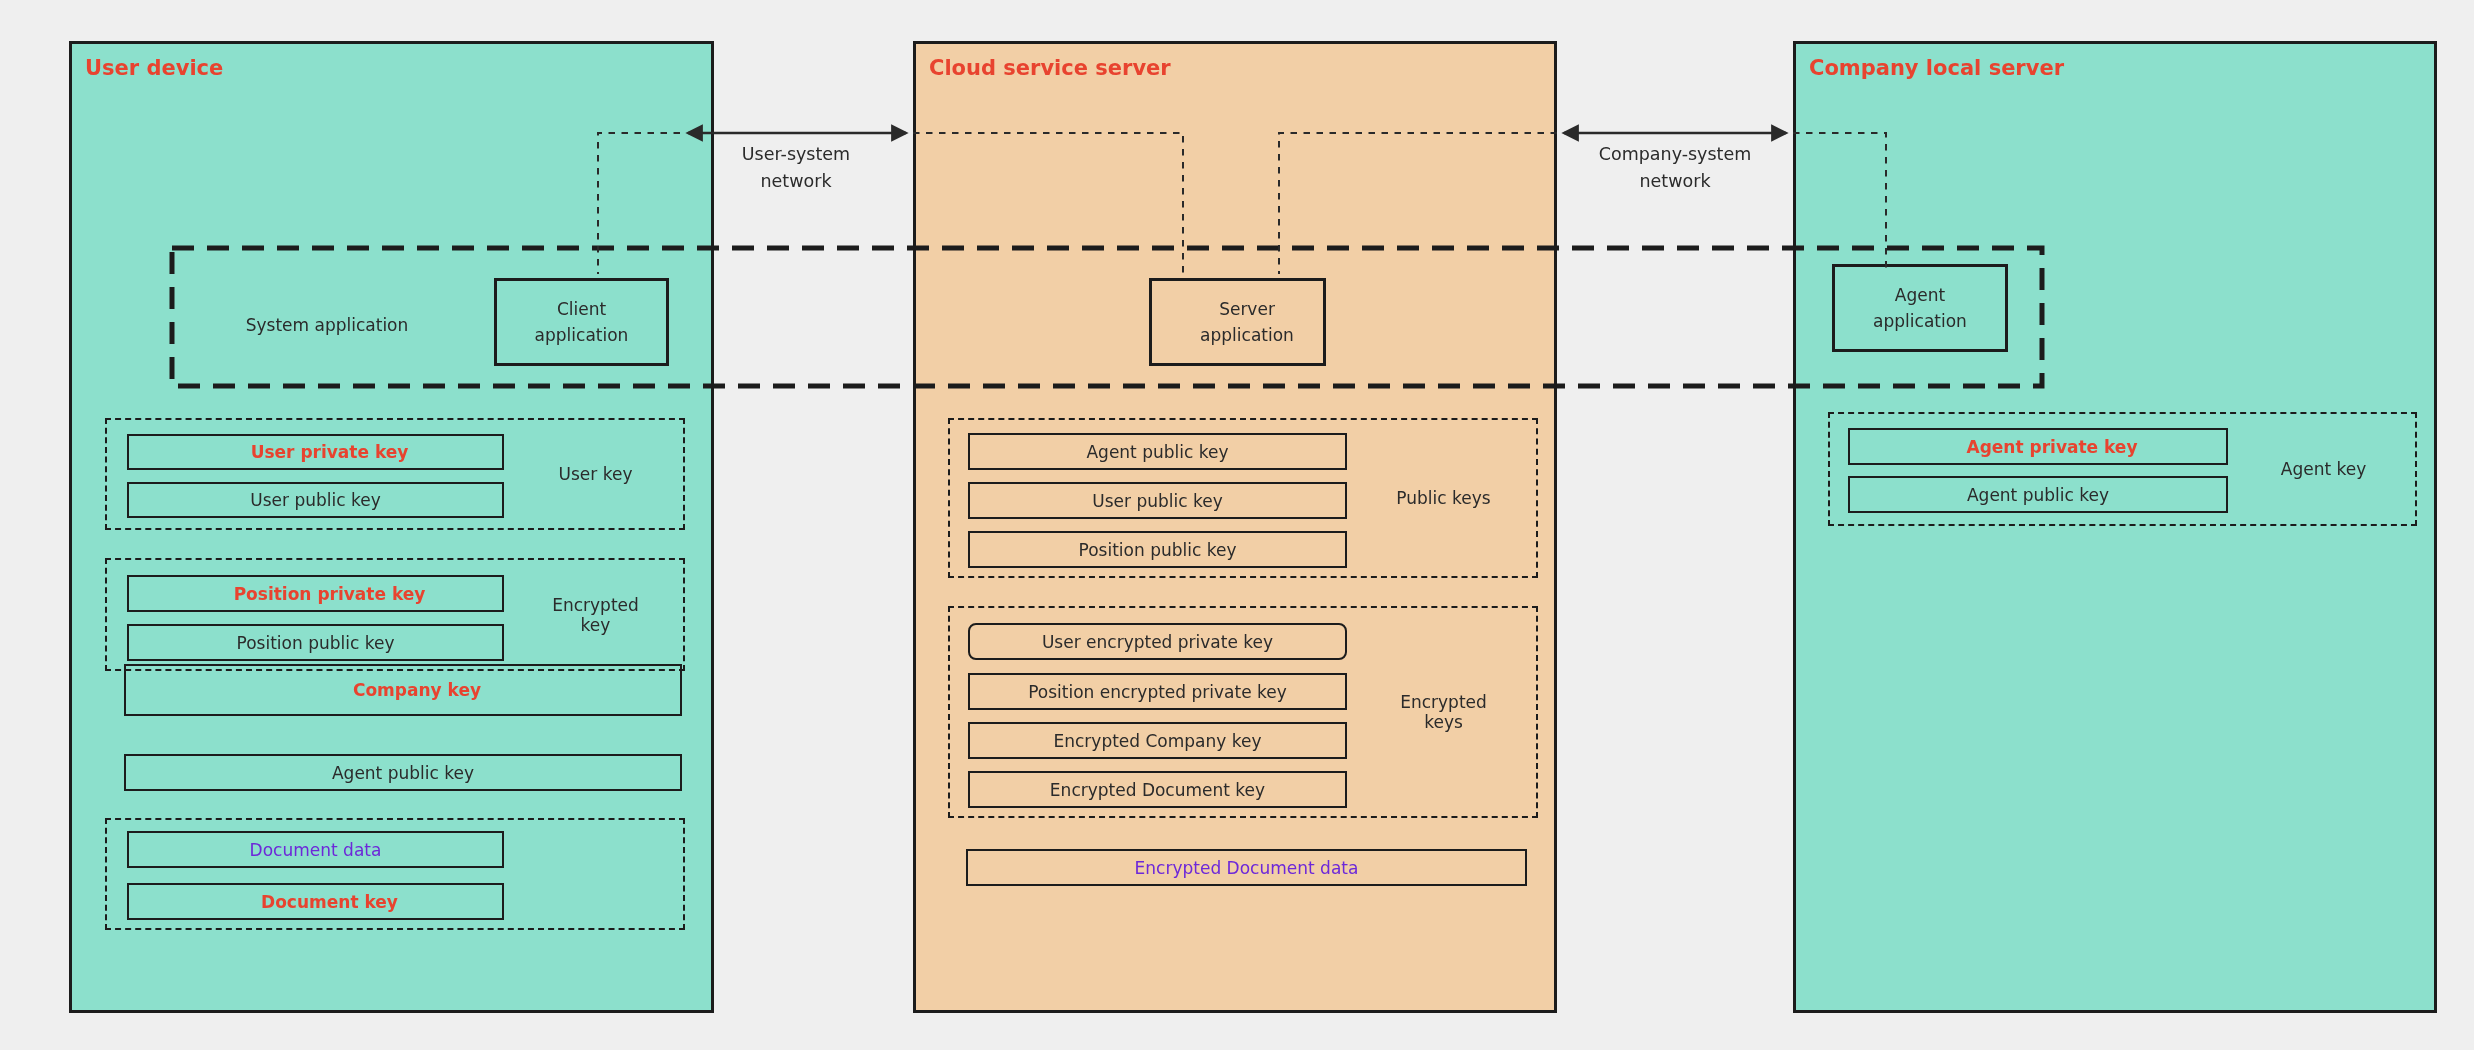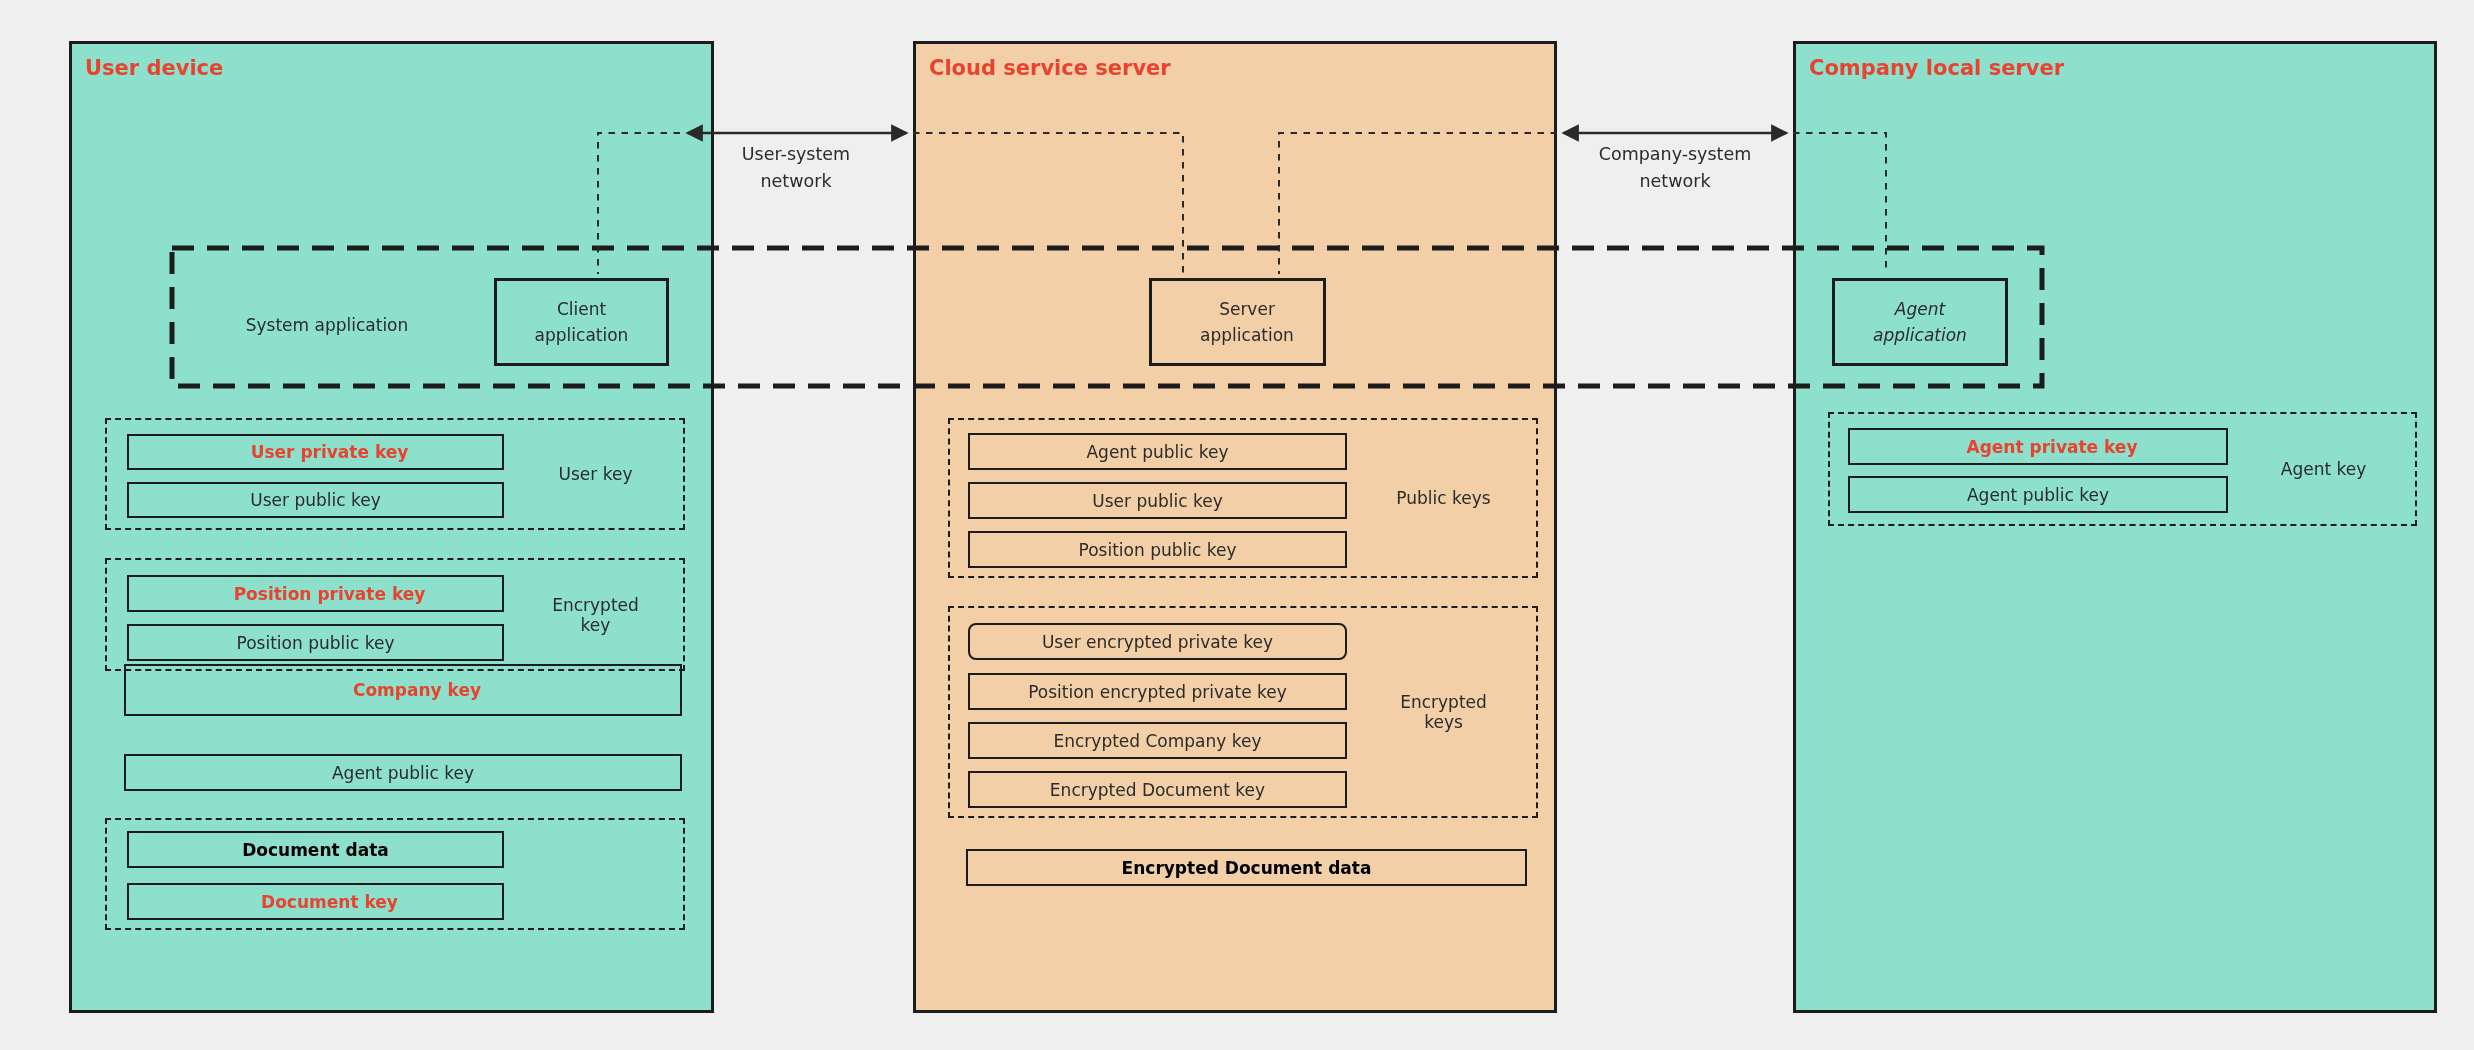--- a/index.html
+++ b/index.html
@@ -50,21 +50,21 @@
     position: absolute;
     top: 0; height: 100%;
     display: flex;
     align-items: center;
     justify-content: center;
     text-align: center;
     font-size: 17px;
   }
   .group-label span { display: inline-block; }
   .red-bold  { color: #e8432f; font-weight: bold; padding-left: 28px; }
-  .dark-bold { color: #000000; font-weight: bold; }
+  .dark-bold { color: #6d28d9; font-weight: normal; }
   .app-box {
     background: transparent;
     line-height: 26px;
   }
   .app-box span { display: inline-block; width: 112px; }
   .free-label {
     position: absolute;
     font-size: 17px;
     text-align: center;
     line-height: 26px;
@@ -149,21 +149,21 @@
         <span style="width:110px;">Encrypted keys</span>
       </div>
     </div>
 
     <div class="abs node thin dark-bold" style="left:50px; top:805px; width:561px; height:37px;">Encrypted Document data</div>
   </div>
 
   <div class="panel teal" id="panel-company">
     <div class="panel-title">Company local server</div>
 
-    <div class="abs node app-box" style="left:36px; top:234px; width:176px; height:88px;font-style:italic;">
+    <div class="abs node app-box" style="left:36px; top:220px; width:176px; height:88px;">
       <span>Agent application</span>
     </div>
 
     <div class="abs group" style="left:32px; top:368px; width:589px; height:114px;">
       <div class="abs node thin red-bold" style="left:18px; top:14px; width:380px; height:37px;">Agent private key</div>
       <div class="abs node thin" style="left:18px; top:62px; width:380px; height:37px;">Agent public key</div>
       <div class="group-label" style="left:398px; width:191px;">
         <span>Agent key</span>
       </div>
     </div>

